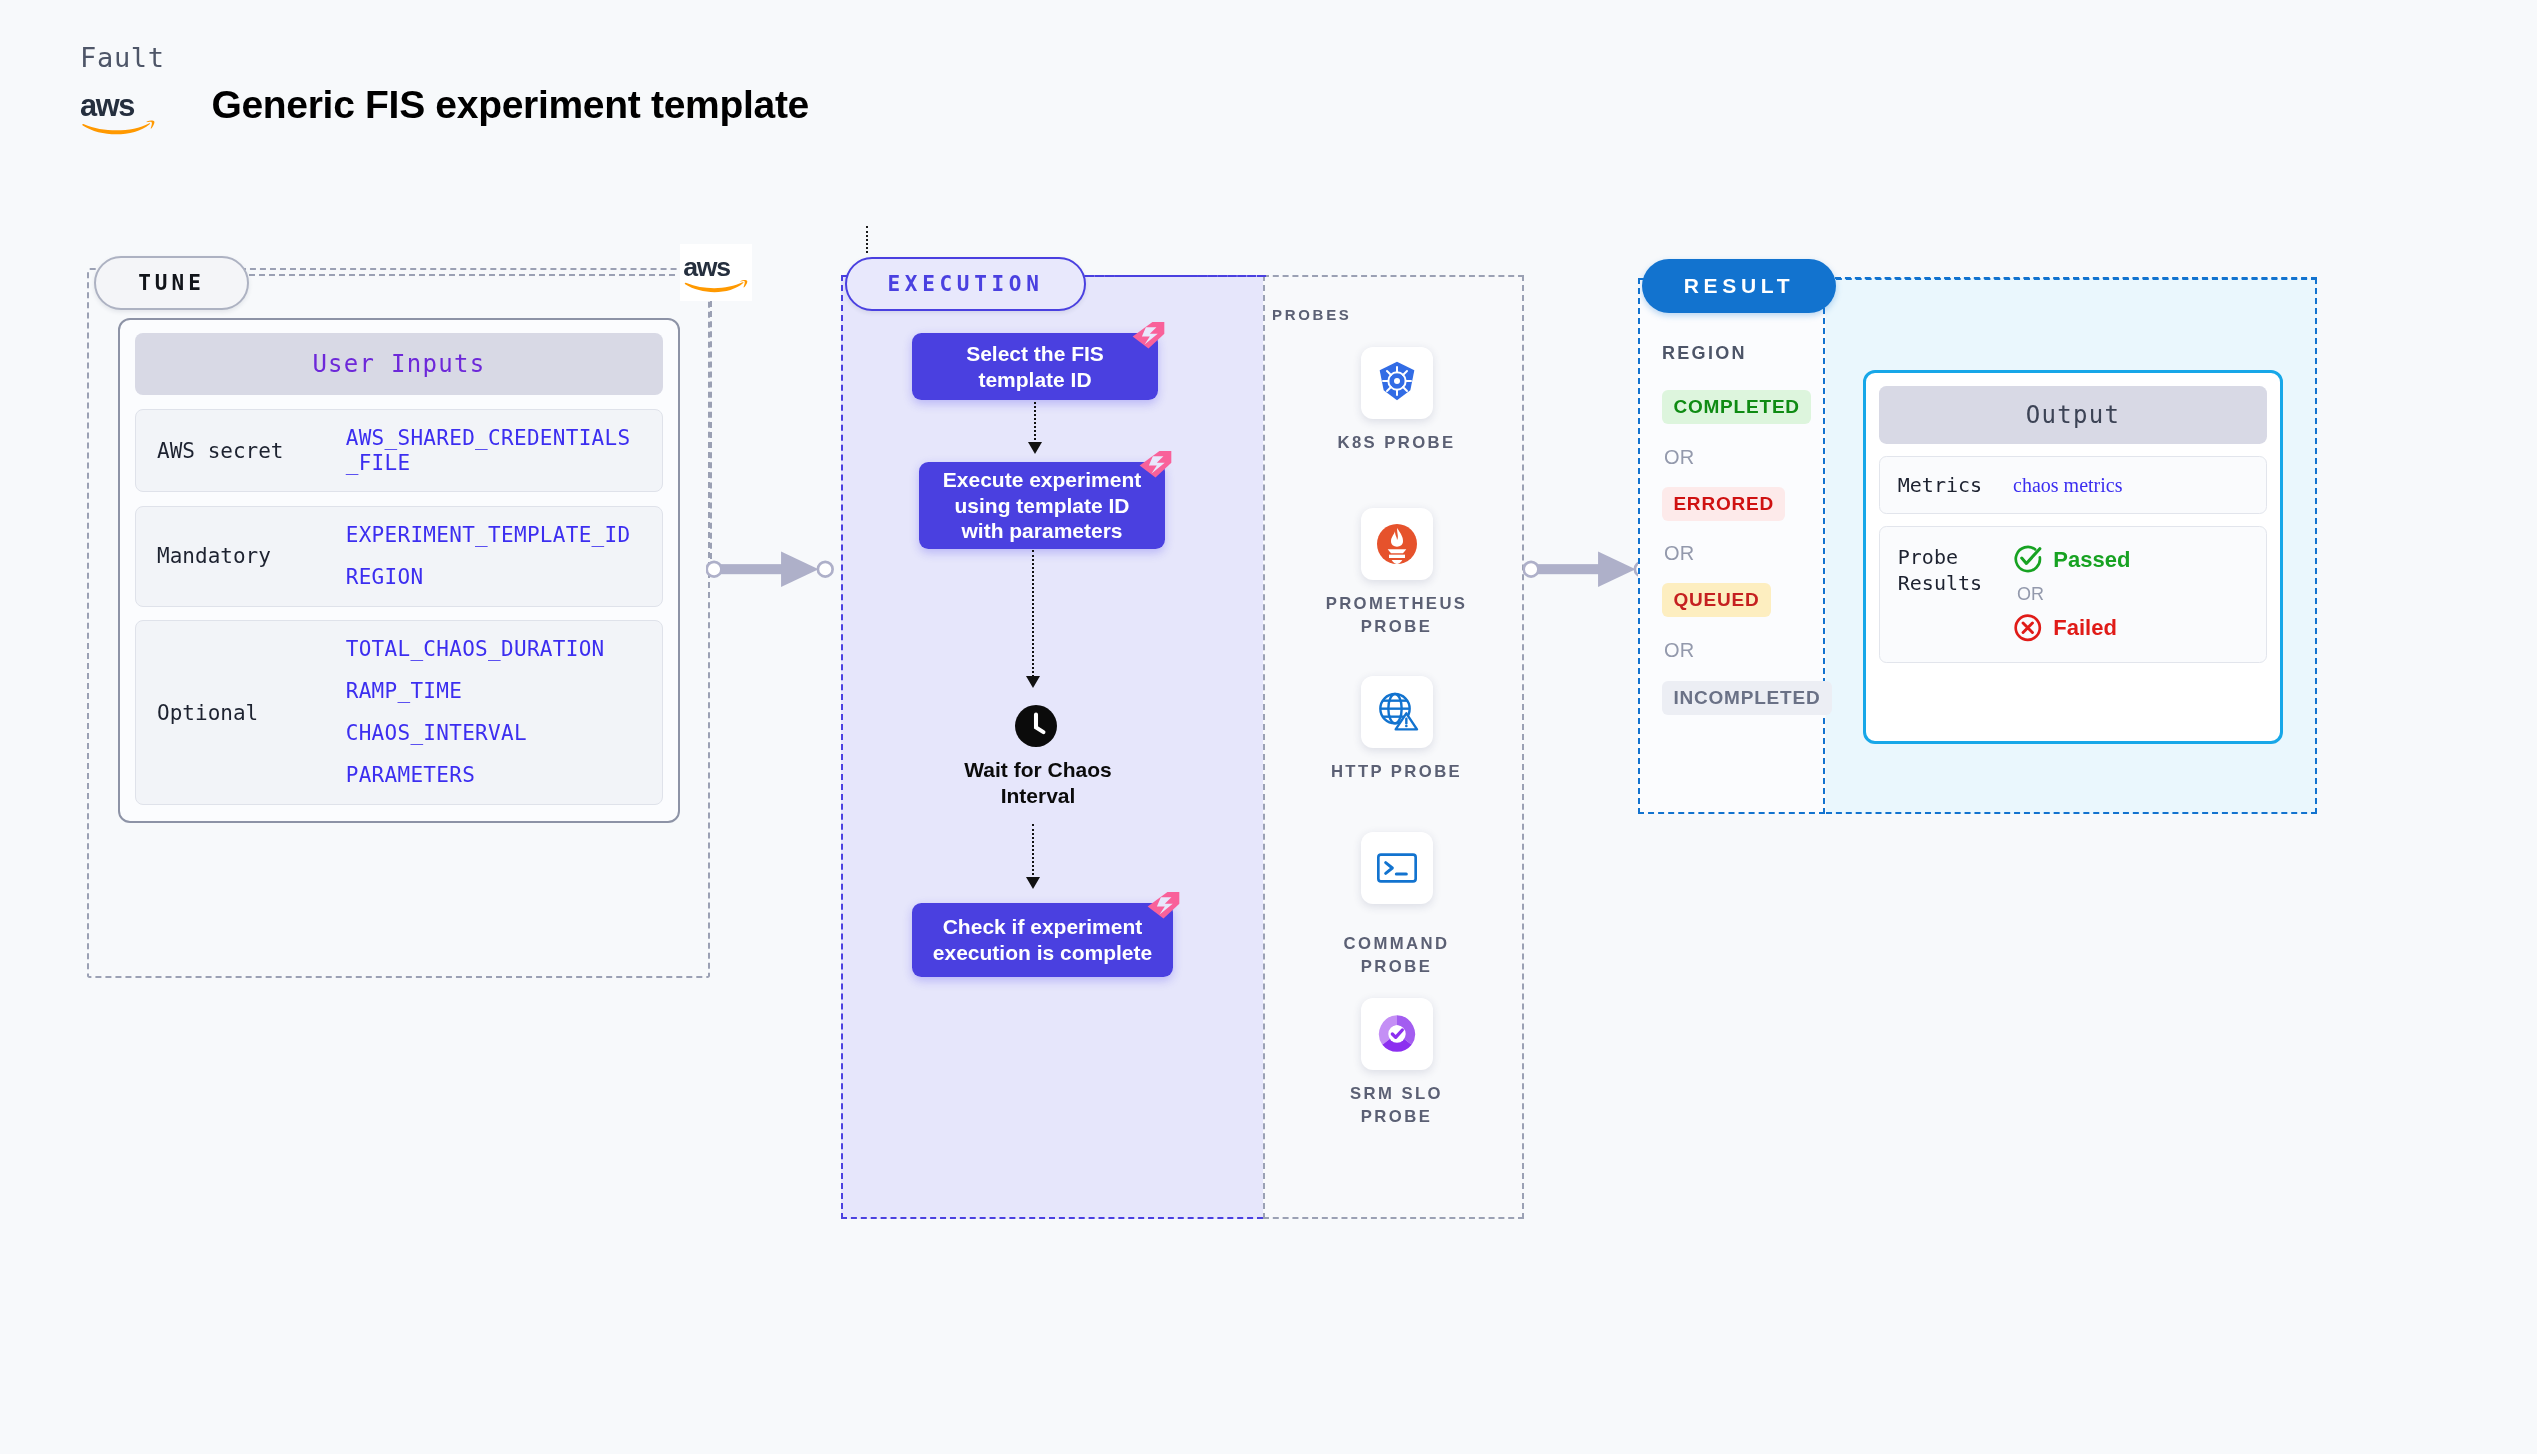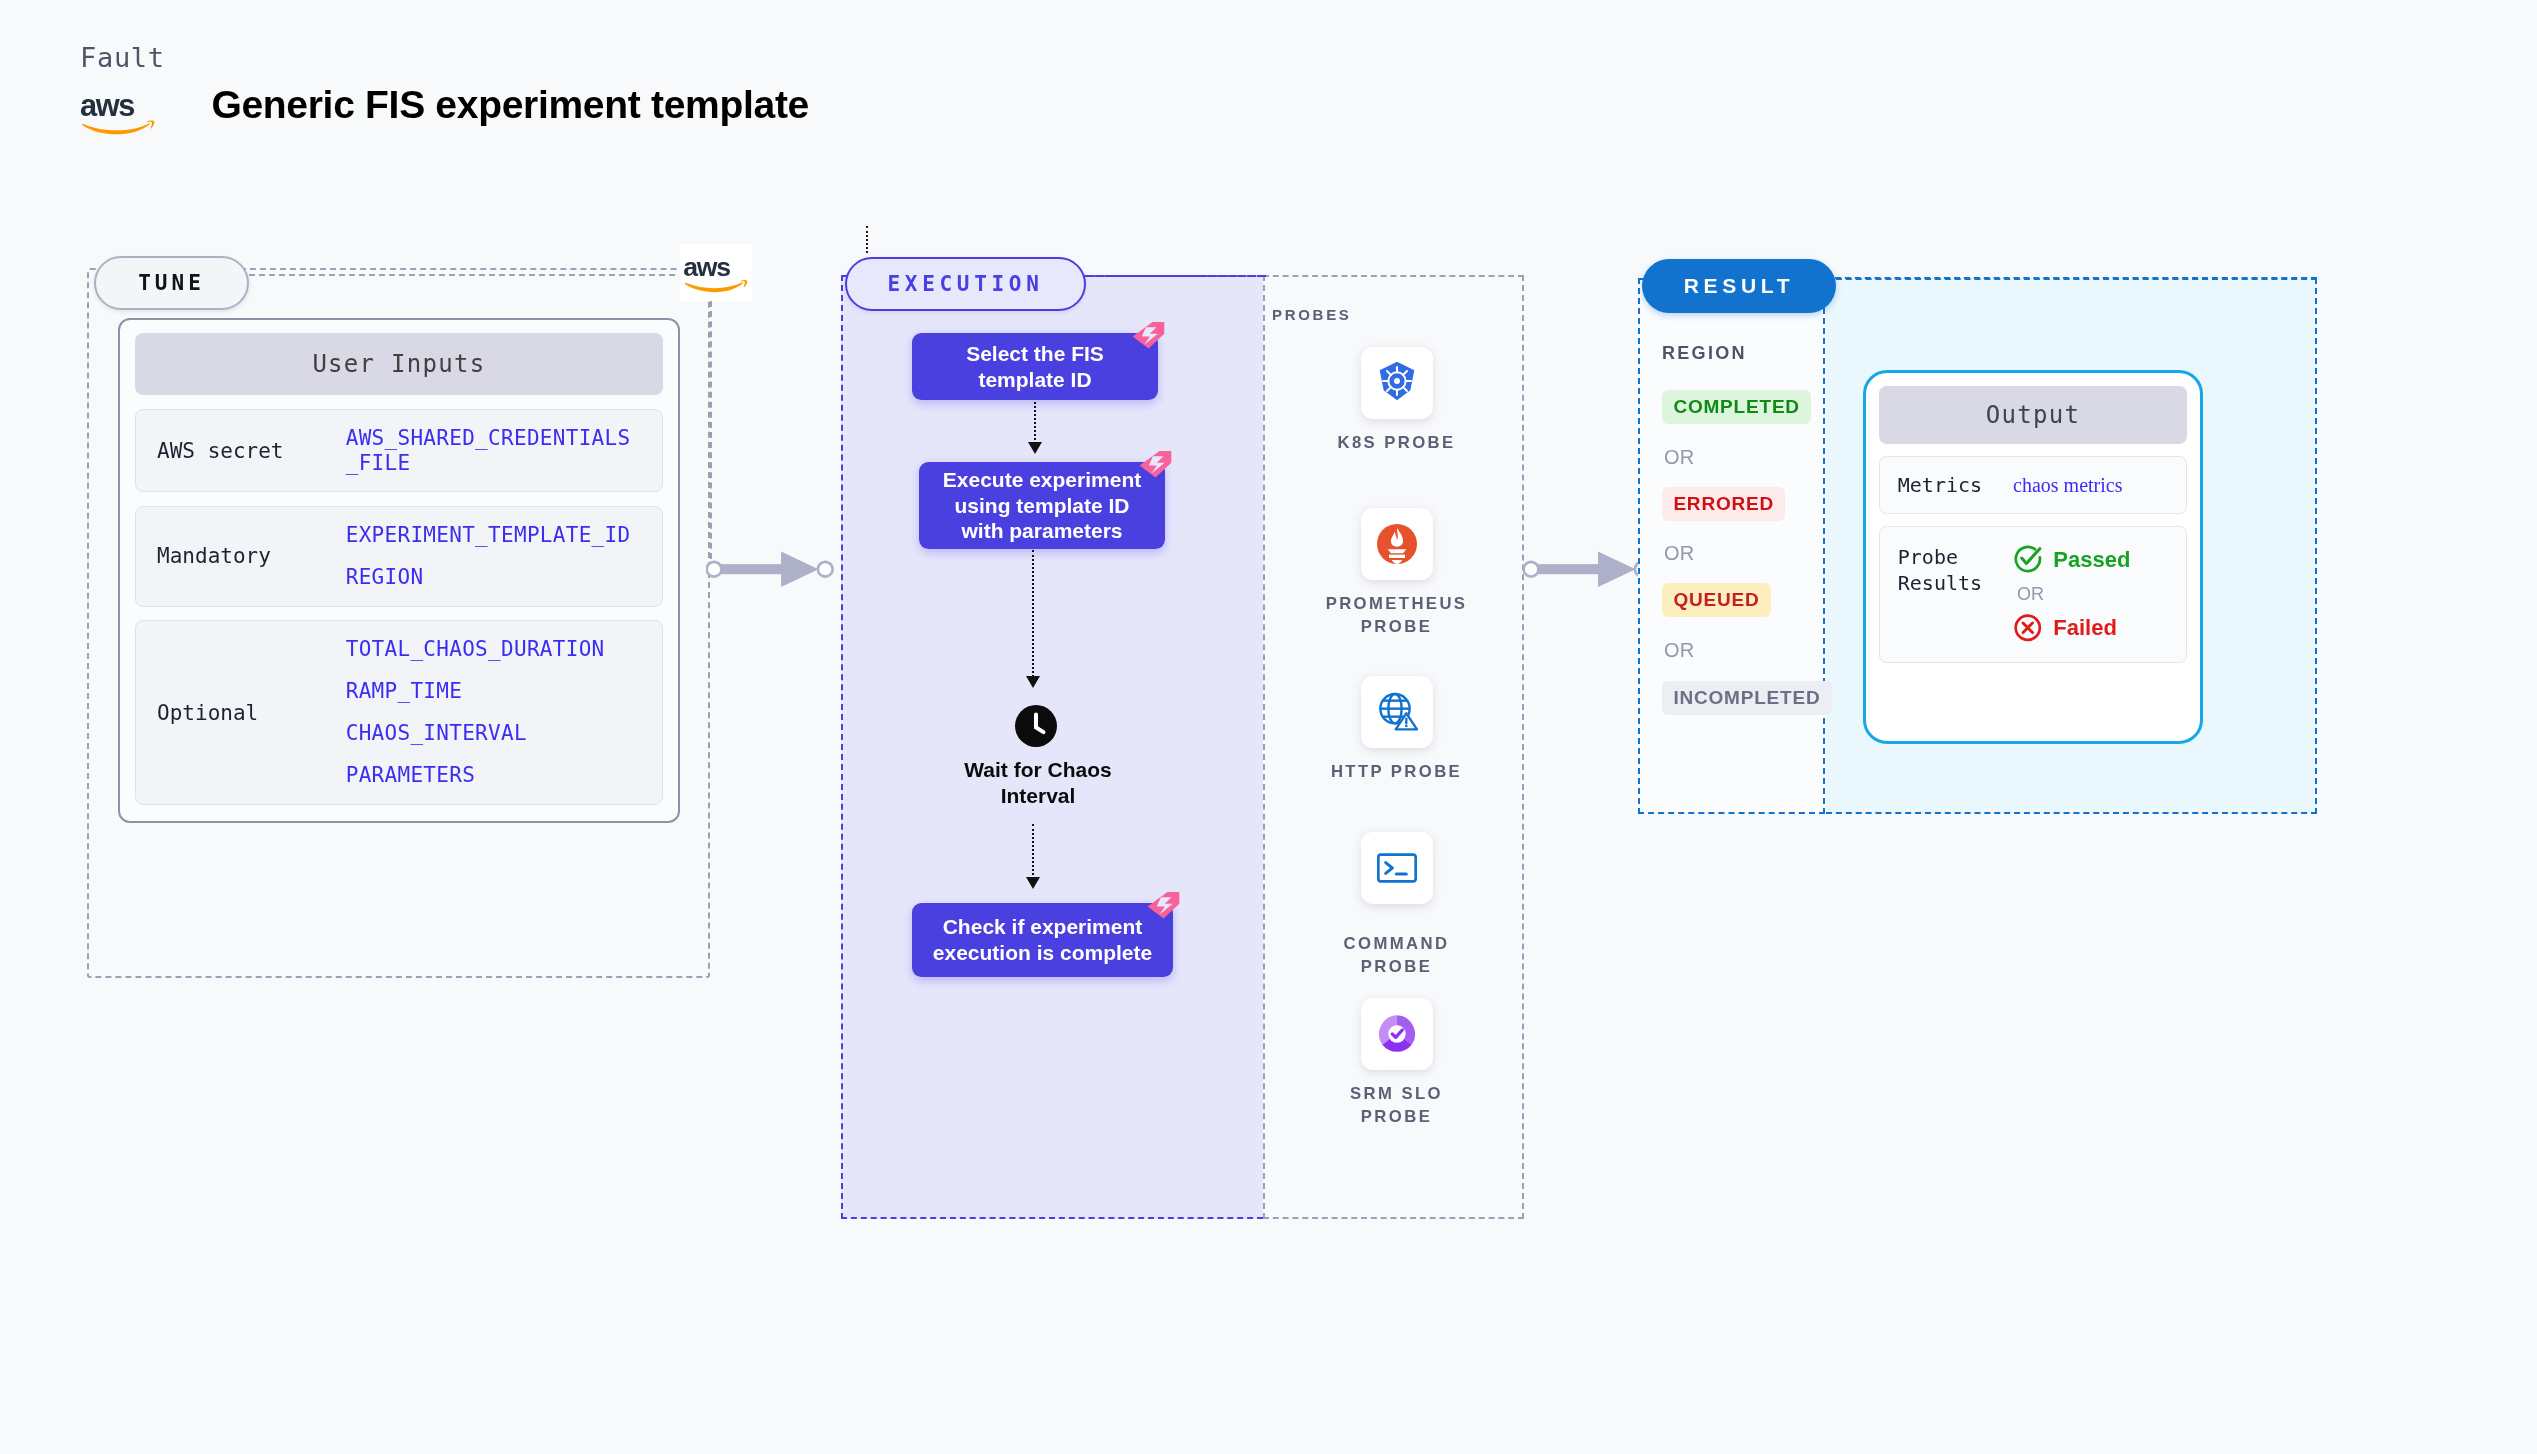--- a/index.html
+++ b/index.html
@@ -109,21 +109,21 @@
     padding: 13.4px 14.7px 16px 14.7px;
     box-sizing: border-box;
   }
   #user-inputs-header {
     background: #d8d9e5;
     border-radius: 8px;
     height: 62px;
     display: flex; align-items: center; justify-content: center;
     font-family: "DejaVu Sans Mono","Liberation Mono", monospace;
     font-size: 24px;
-    color: #404040;
+    color: #6d28d9;
     letter-spacing: 1.3px;
     margin-bottom: 13.4px;
   }
   .tune-row {
     display: flex;
     align-items: center;
     background: #f2f4f8;
     border: 1.3px solid #dfe2ea;
     border-radius: 8px;
     margin-bottom: 13.4px;
@@ -344,24 +344,24 @@
   .or-text {
     position: absolute;
     left: 1664px;
     font-size: 20px;
     color: #9399ac;
     letter-spacing: 0.3px;
   }
   #output-card {
     position: absolute;
     left: 1863px; top: 370px;
-    width: 340px; height: 374px;
+    width: 420px; height: 374px;
     background: #ffffff;
     border: 3.3px solid #17a7e8;
-    border-radius: 24px;
+    border-radius: 12px;
     box-sizing: border-box;
     padding: 13.4px;
   }
   #output-header {
     background: #d8d9e5;
     border-radius: 7.4px;
     height: 58px;
     display: flex; align-items: center; justify-content: center;
     font-family: "DejaVu Sans Mono","Liberation Mono", monospace;
     font-size: 24px;

